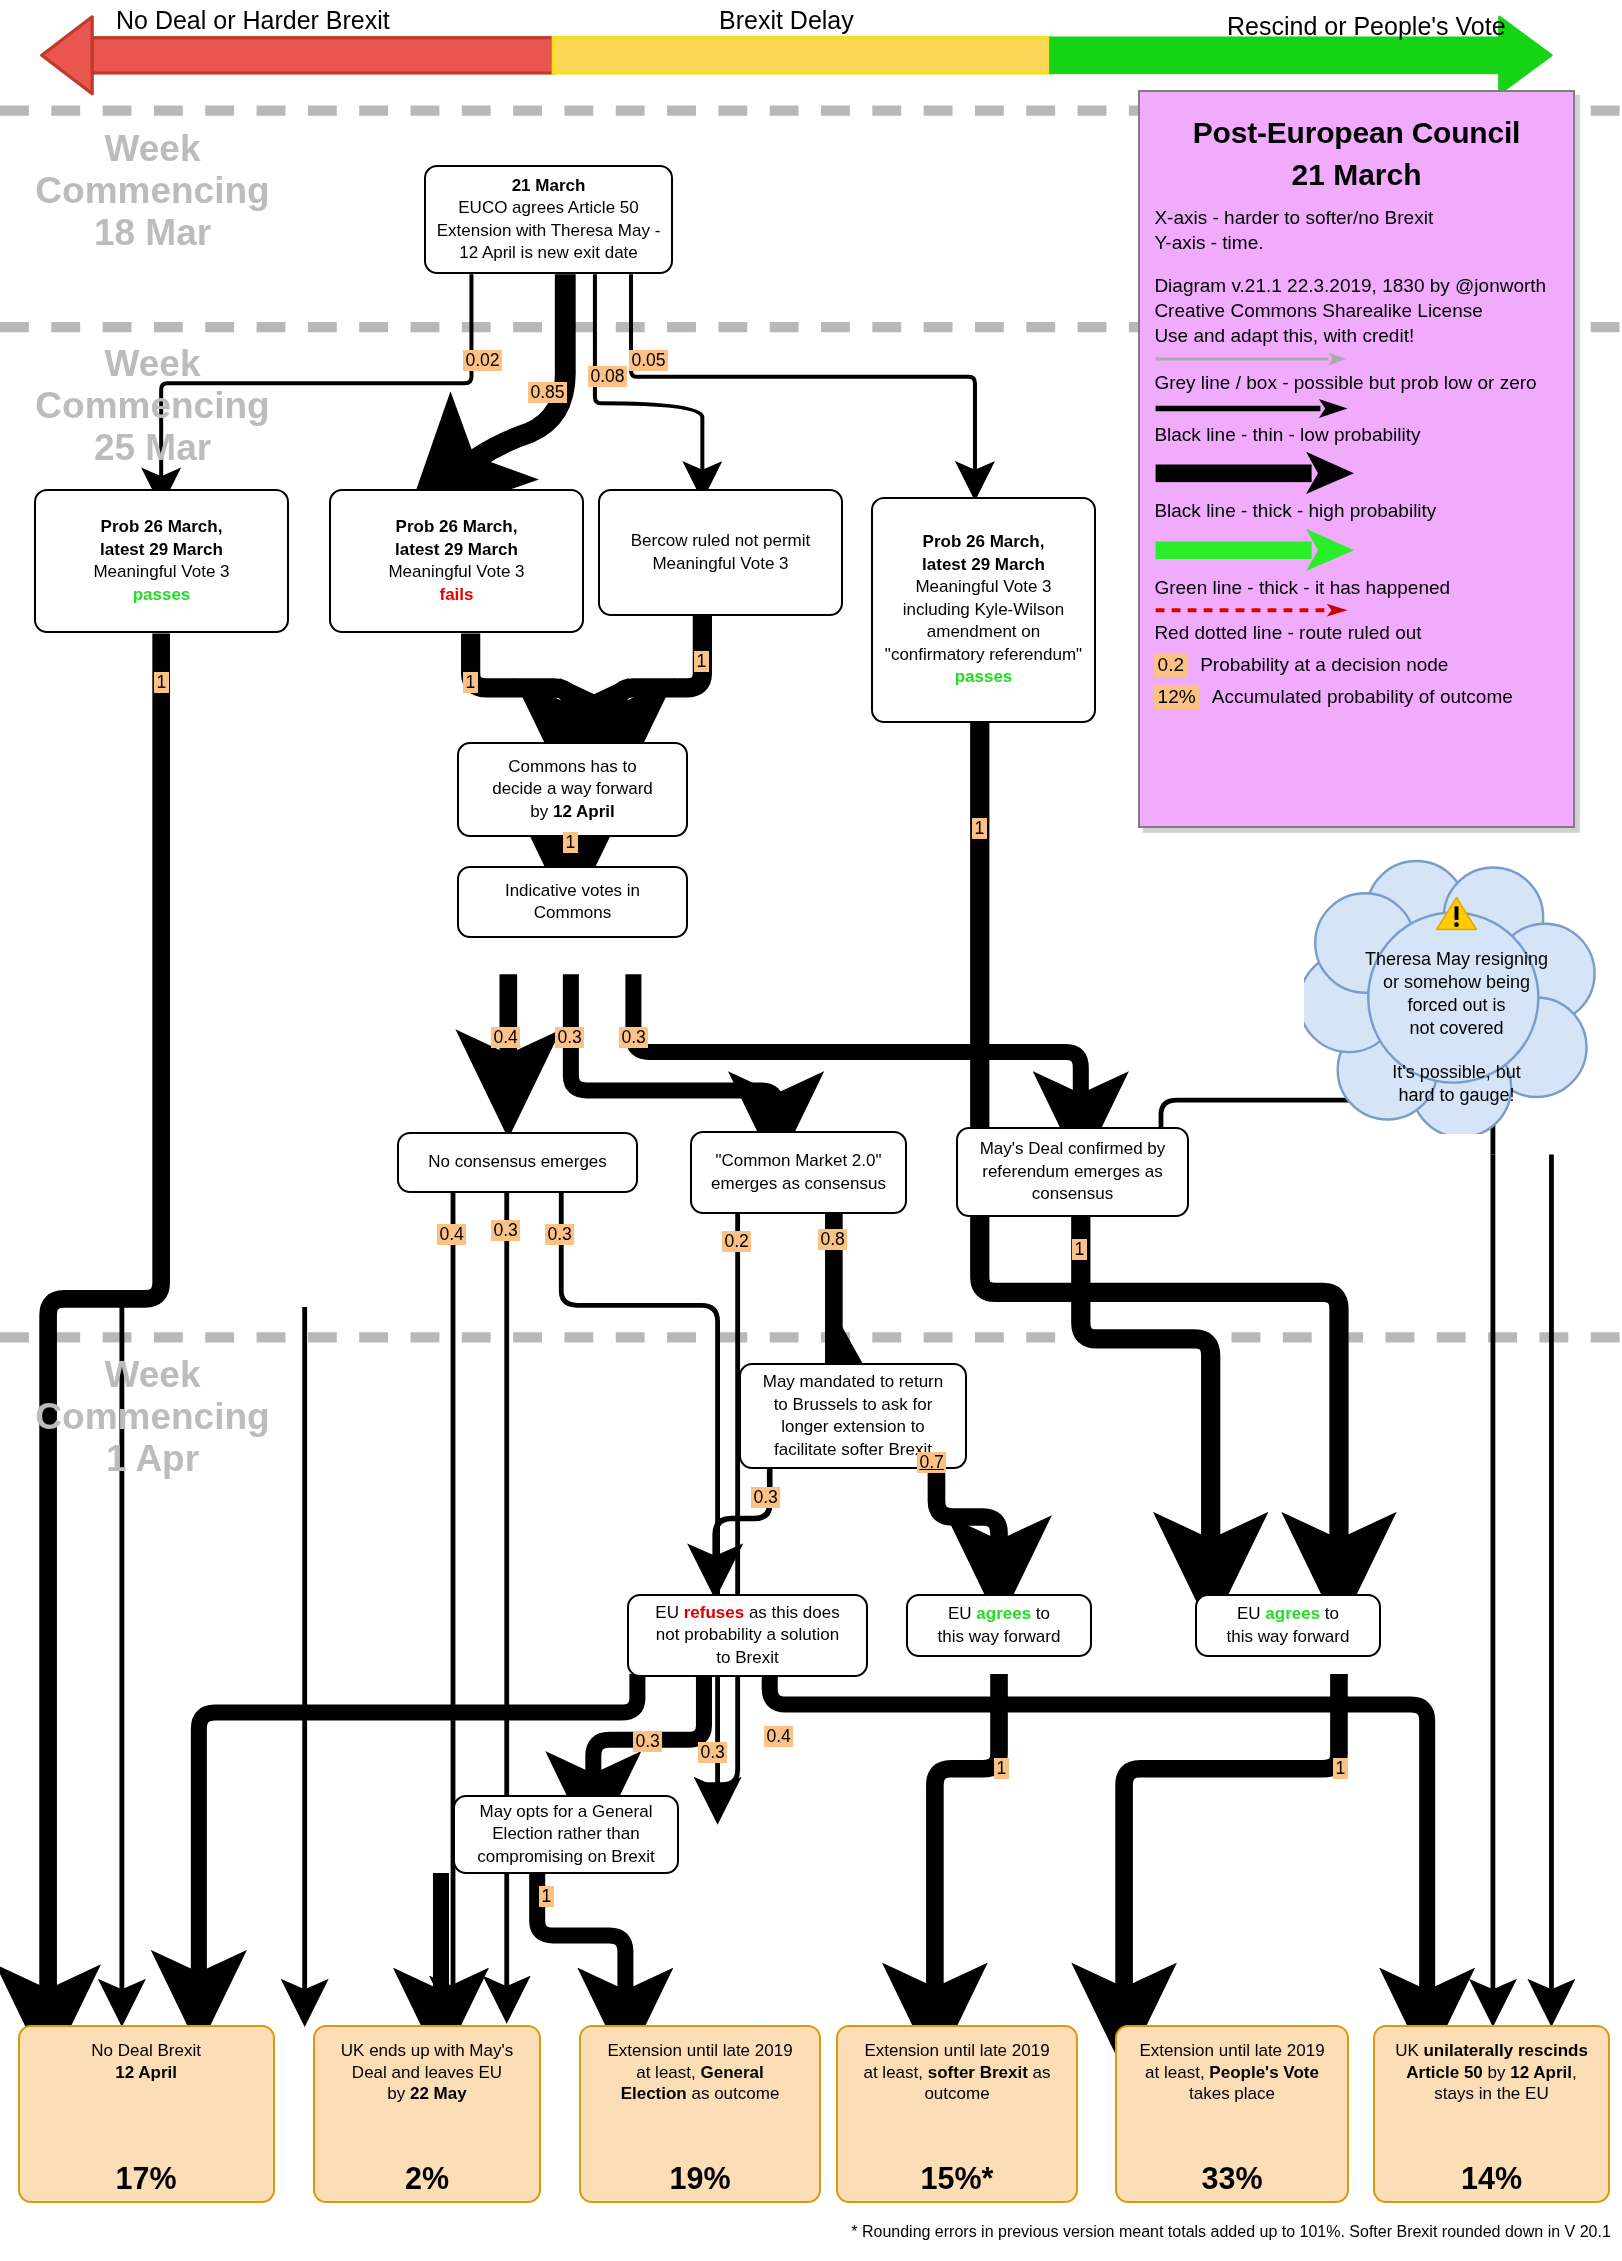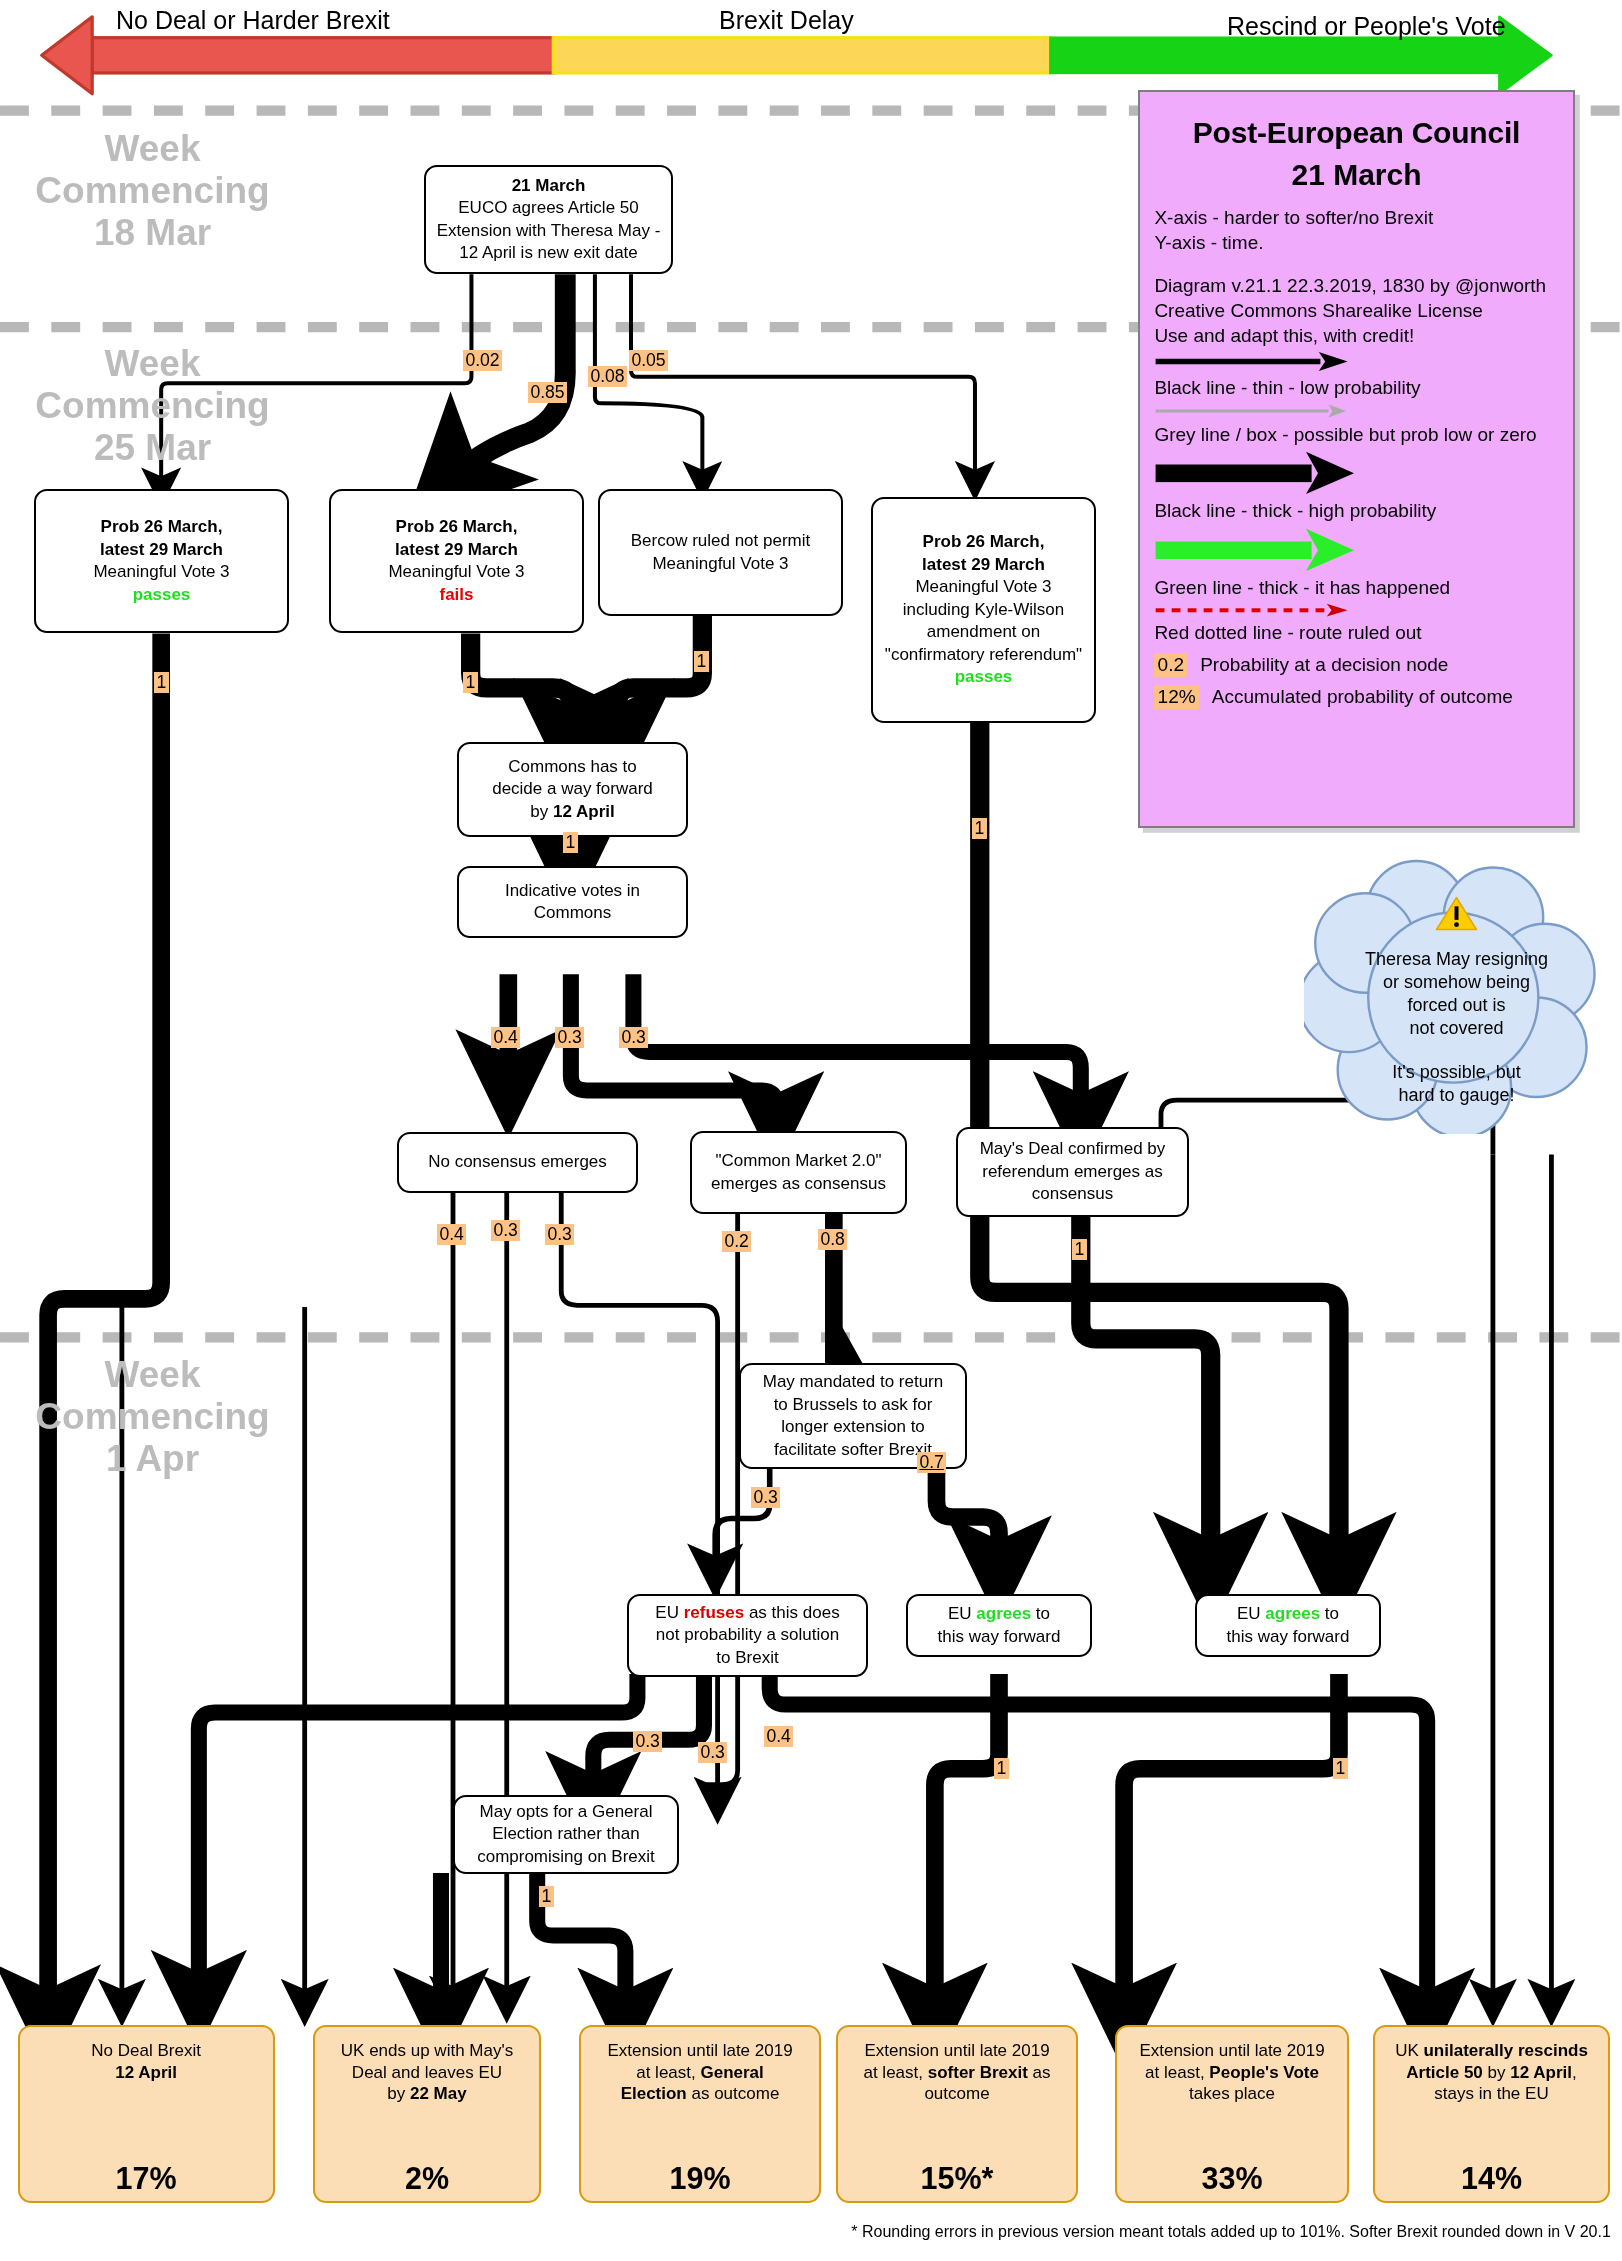--- a/index.html
+++ b/index.html
@@ -392,33 +392,33 @@
     <h1>Post-European Council</h1>
     <h2>21 March</h2>
     <p>X-axis - harder to softer/no Brexit</p>
     <p>Y-axis - time.</p>
     <div class="legend-gap"></div>
     <p>Diagram v.21.1 22.3.2019, 1830 by @jonworth</p>
     <p>Creative Commons Sharealike License</p>
     <p>Use and adapt this, with credit!</p>
 
     <div class="legend-row">
+      <svg width="200" height="16" viewBox="0 0 250 20">
+        <line x1="2" y1="10" x2="218" y2="10" stroke="#aaa" stroke-width="4"></line>
+        <path d="M218,2 L240,10 L218,18 L223,10 Z" fill="#aaa"></path>
+      </svg>
+      <p>Grey line / box - possible but prob low or zero</p>
+    </div>
+
+    <div class="legend-row">
       <svg width="200" height="21" viewBox="0 0 250 26">
         <line x1="2" y1="13" x2="208" y2="13" stroke="#000" stroke-width="7"></line>
         <path d="M206,1 L242,13 L206,25 L214,13 Z" fill="#000"></path>
       </svg>
       <p>Black line - thin - low probability</p>
-    </div>
-
-    <div class="legend-row">
-      <svg width="200" height="16" viewBox="0 0 250 20">
-        <line x1="2" y1="10" x2="218" y2="10" stroke="#aaa" stroke-width="4"></line>
-        <path d="M218,2 L240,10 L218,18 L223,10 Z" fill="#aaa"></path>
-      </svg>
-      <p>Grey line / box - possible but prob low or zero</p>
     </div>
 
     <div class="legend-row">
       <svg width="200" height="45" viewBox="0 0 250 56">
         <rect x="2" y="18" width="195" height="22" fill="#000"></rect>
         <path d="M190,2 L250,29 L190,55 L205,29 Z" fill="#000"></path>
       </svg>
       <p>Black line - thick - high probability</p>
     </div>
 

